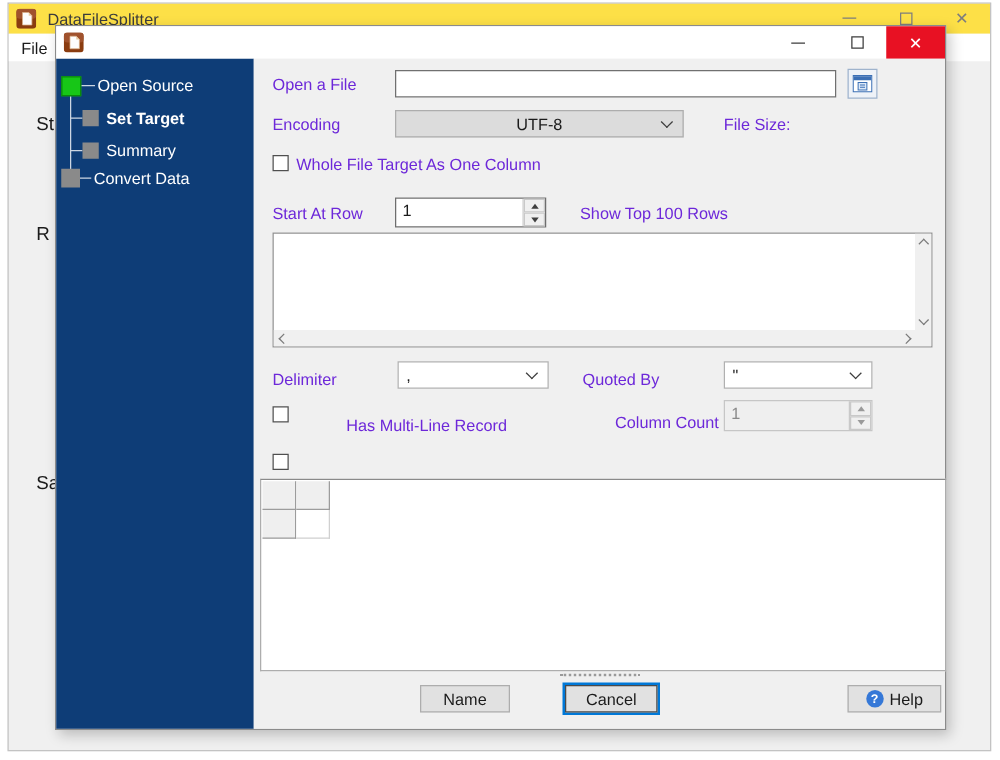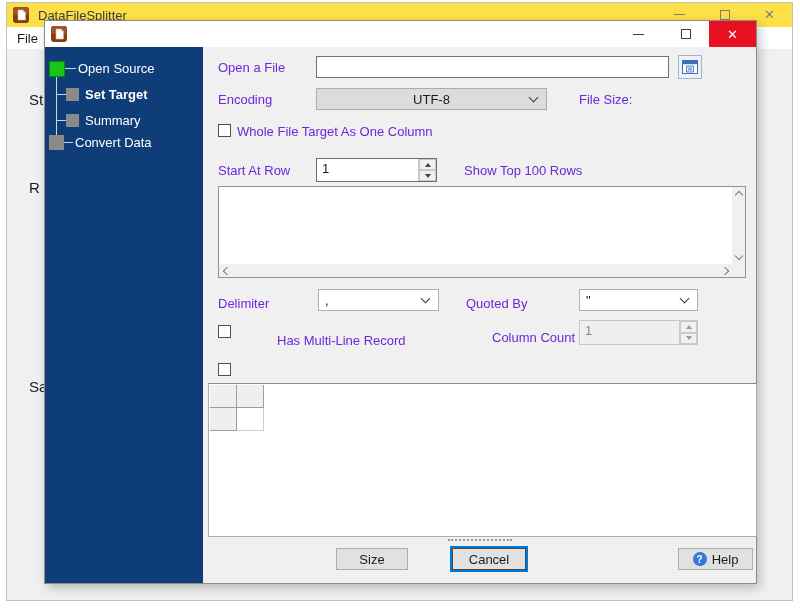--- a/index.html
+++ b/index.html
@@ -261,21 +261,21 @@
         <div id="grid-cells">
           <div class="gcell"></div>
           <div class="gcell"></div>
           <div class="gcell"></div>
           <div class="gcell data"></div>
         </div>
       </div>
 
       <div class="splitter-dots"></div>
 
-      <button class="btn" style="left:133px;top:501px;width:72px;height:22px;">Size</button>
+      <button class="btn" style="left:133px;top:501px;width:72px;height:22px;">Name</button>
       <button class="btn" id="btn-cancel" style="left:249px;top:501px;width:74px;height:22px;">Cancel</button>
       <button class="btn" style="left:475px;top:501px;width:75px;height:22px;">
         <span class="help-circle">?</span>
         <span>Help</span>
       </button>
 
     </div>
   </div>
 </div>
 

